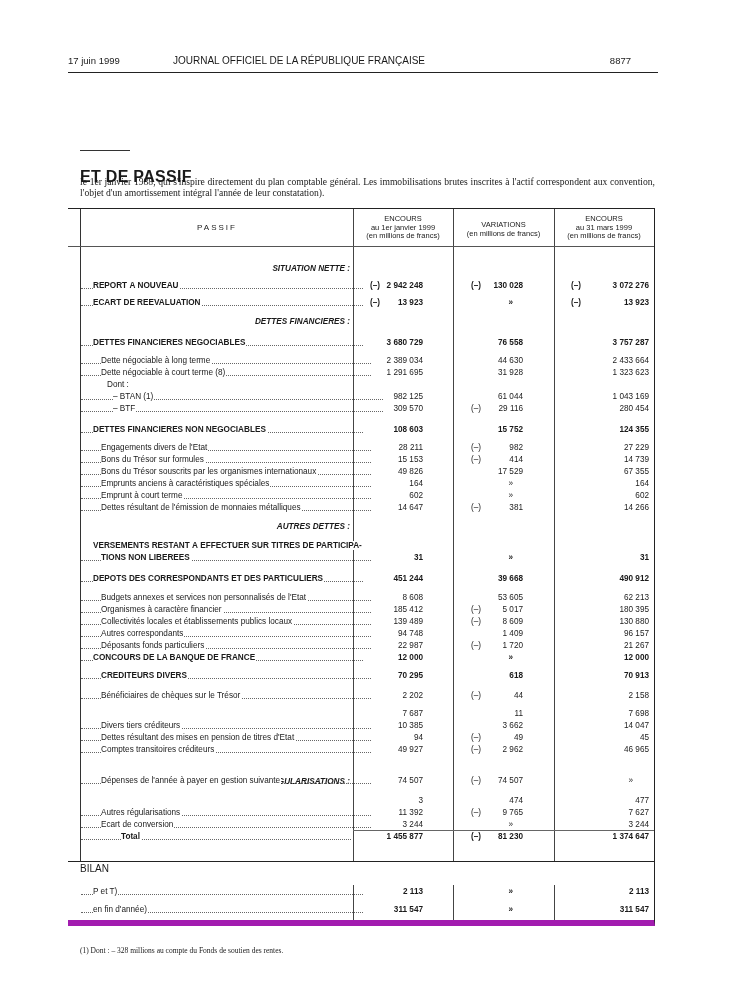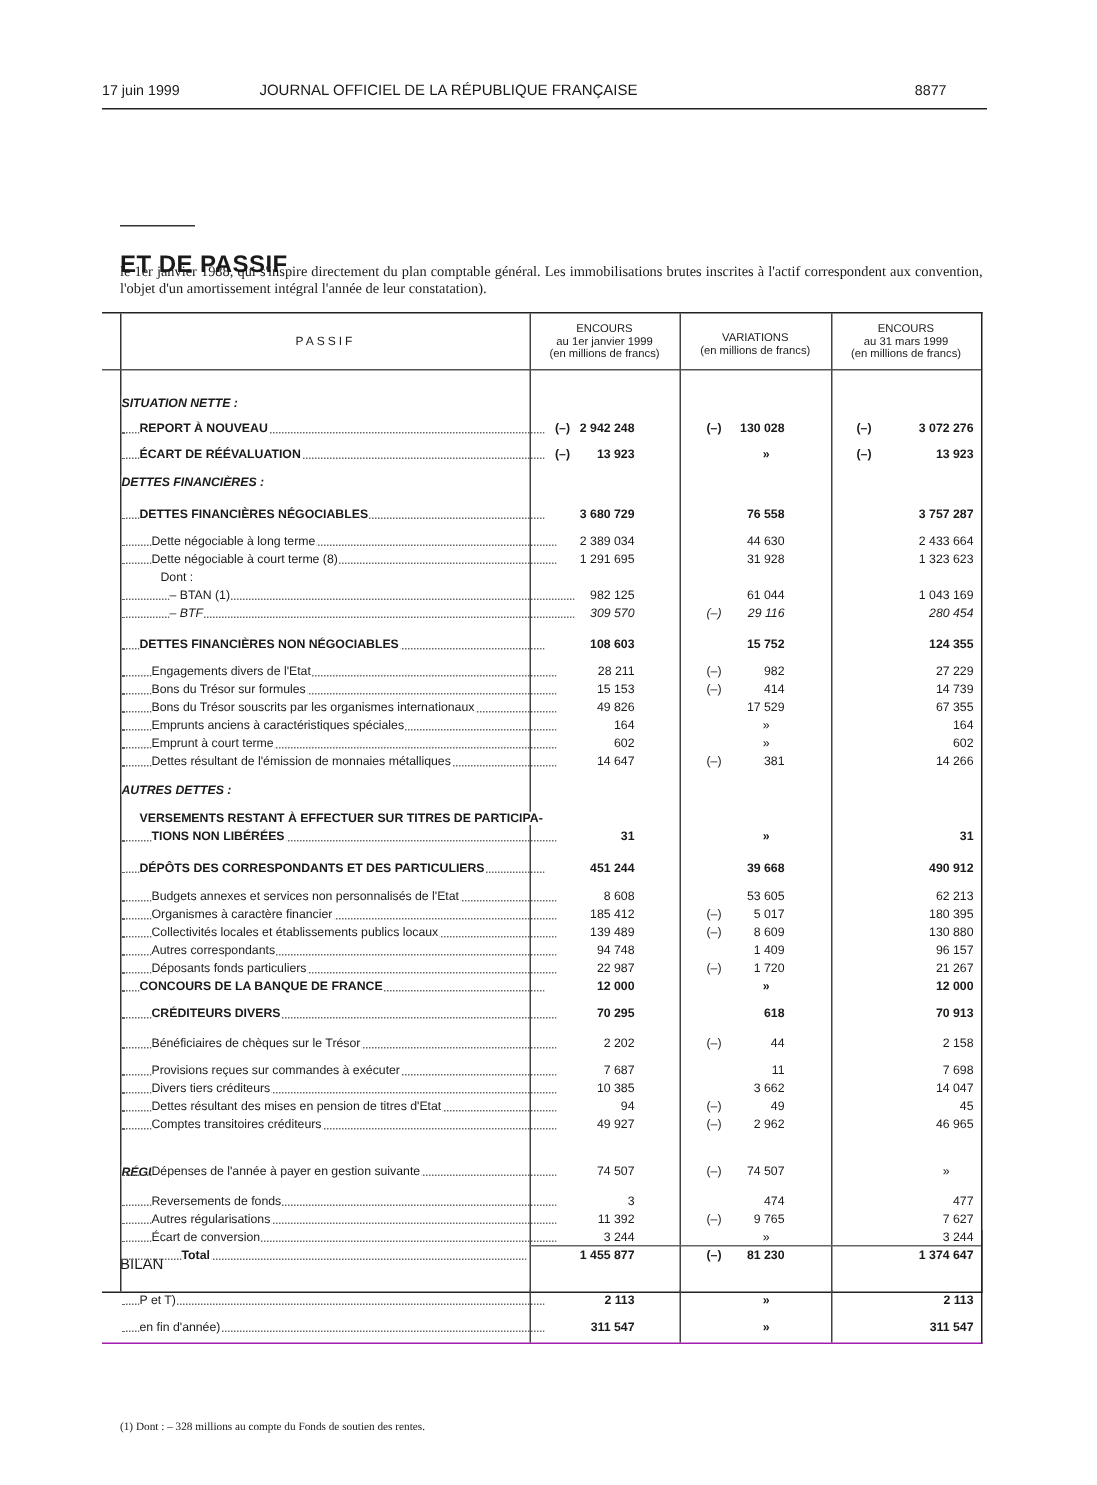--- a/index.html
+++ b/index.html
@@ -34,31 +34,31 @@
   .row .lbl { z-index: 1; }
   .row .num { position: absolute; text-align: right; }
   .row .n1 { left: 272px; width: 70px; }
   .row .n2 { left: 372px; width: 70px; }
   .row .n3 { left: 472px; width: 96px; }
   .row .s1 { position: absolute; left: 289px; }
   .row .s2 { position: absolute; left: 390px; }
   .row .s3 { position: absolute; left: 490px; }
   .row .q2 { position: absolute; left: 372px; width: 60px; text-align: right; }
   .row .q3 { position: absolute; left: 472px; width: 96px; text-align: right; }
-  .cat { font-style: italic; font-weight: bold; font-size: 8.2px; }
+  .cat { font-style: italic; font-weight: bold; font-size: 8.2px; text-align: right; }
   .major { font-weight: bold; }
   .ind1 { padding-left: 12px; }
   .ind2 { padding-left: 20px; }
   .ind3 { padding-left: 26px; }
   .ind4 { padding-left: 32px; }
   .bold { font-weight: bold; }
   .total-rule { position: absolute; left: 285px; right: 0; top: 621px; height: 1px; background: #666; }
 
   
-  .bilan-box { left: 68px; top: 820px; width: 586px; height: 75px; border-right: 1.5px solid #222; border-bottom: 1px solid #a21caf; }
+  .bilan-box { left: 68px; top: 845px; width: 586px; height: 75px; border-right: 1.5px solid #222; border-bottom: 6px solid #a21caf; }
   .bilan-title { position: absolute; left: 12px; top: 18px; font-size: 10px; }
   .bv { position: absolute; top: 40px; bottom: 0; width: 1px; background: #444; }
   .bv1 { left: 285px; } .bv2 { left: 385px; } .bv3 { left: 486px; }
   .footnote { left: 80px; top: 946px; font-family: "Liberation Serif", serif; font-size: 7.5px; }
 </style>
 </head>
 <body>
 
 <div class="abs runhead rh-date">17 juin 1999</div>
 <div class="abs runhead rh-title">JOURNAL OFFICIEL DE LA RÉPUBLIQUE FRANÇAISE</div>
@@ -136,21 +136,21 @@
       </div>
       <div class="row" style="top: 171px;">
         <div class="lbl ind3"><span class="t">Dont :</span></div>
       </div>
       <div class="row" style="top: 183px;">
         <div class="lbl dots ind4"><span class="t">– BTAN (1)</span></div>
         <span class="num n1">982 125</span>
         <span class="num n2">61 044</span>
         <span class="num n3">1 043 169</span>
       </div>
-      <div class="row" style="top: 195px; font-style: italic;">
+      <div class="row" style="top: 195px;">
         <div class="lbl dots ind4"><span class="t">– BTF</span></div>
         <span class="num n1">309 570</span>
         <span class="s2">(–)</span>
         <span class="num n2">29 116</span>
         <span class="num n3">280 454</span>
       </div>
       <div class="row" style="top: 216px;">
         <div class="lbl dots major ind1"><span class="t">DETTES FINANCIÈRES NON NÉGOCIABLES</span></div>
         <span class="num n1 bold">108 603</span>
         <span class="num n2 bold">15 752</span>
@@ -259,21 +259,20 @@
         <span class="num n3 bold">70 913</span>
       </div>
       <div class="row" style="top: 482px;">
         <div class="lbl dots ind2"><span class="t">Bénéficiaires de chèques sur le Trésor</span></div>
         <span class="num n1">2 202</span>
         <span class="s2">(–)</span>
         <span class="num n2">44</span>
         <span class="num n3">2 158</span>
       </div>
       <div class="row" style="top: 500px;">
-        <div class="lbl dots ind2"><span class="t">Provisions reçues sur commandes à exécuter</span></div>
         <span class="num n1">7 687</span>
         <span class="num n2">11</span>
         <span class="num n3">7 698</span>
       </div>
       <div class="row" style="top: 512px;">
         <div class="lbl dots ind2"><span class="t">Divers tiers créditeurs</span></div>
         <span class="num n1">10 385</span>
         <span class="num n2">3 662</span>
         <span class="num n3">14 047</span>
       </div>
@@ -295,21 +294,20 @@
         <div class="lbl cat"><span class="t">RÉGULARISATIONS :</span></div>
       </div>
       <div class="row" style="top: 567px;">
         <div class="lbl dots ind2"><span class="t">Dépenses de l'année à payer en gestion suivante</span></div>
         <span class="num n1">74 507</span>
         <span class="s2">(–)</span>
         <span class="num n2">74 507</span>
         <span class="num q3" style="width: 80px;">»</span>
       </div>
       <div class="row" style="top: 587px;">
-        <div class="lbl dots ind2"><span class="t">Reversements de fonds</span></div>
         <span class="num n1">3</span>
         <span class="num n2">474</span>
         <span class="num n3">477</span>
       </div>
       <div class="row" style="top: 599px;">
         <div class="lbl dots ind2"><span class="t">Autres régularisations</span></div>
         <span class="num n1">11 392</span>
         <span class="s2">(–)</span>
         <span class="num n2">9 765</span>
         <span class="num n3">7 627</span>

